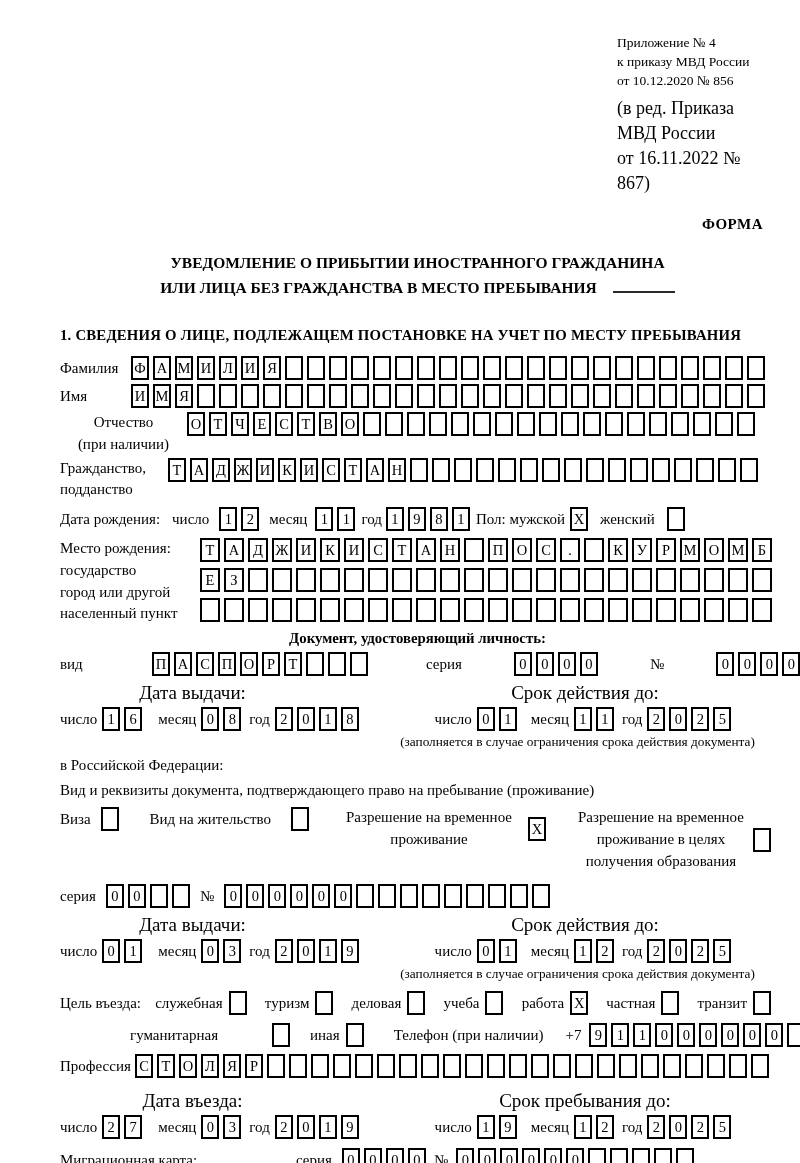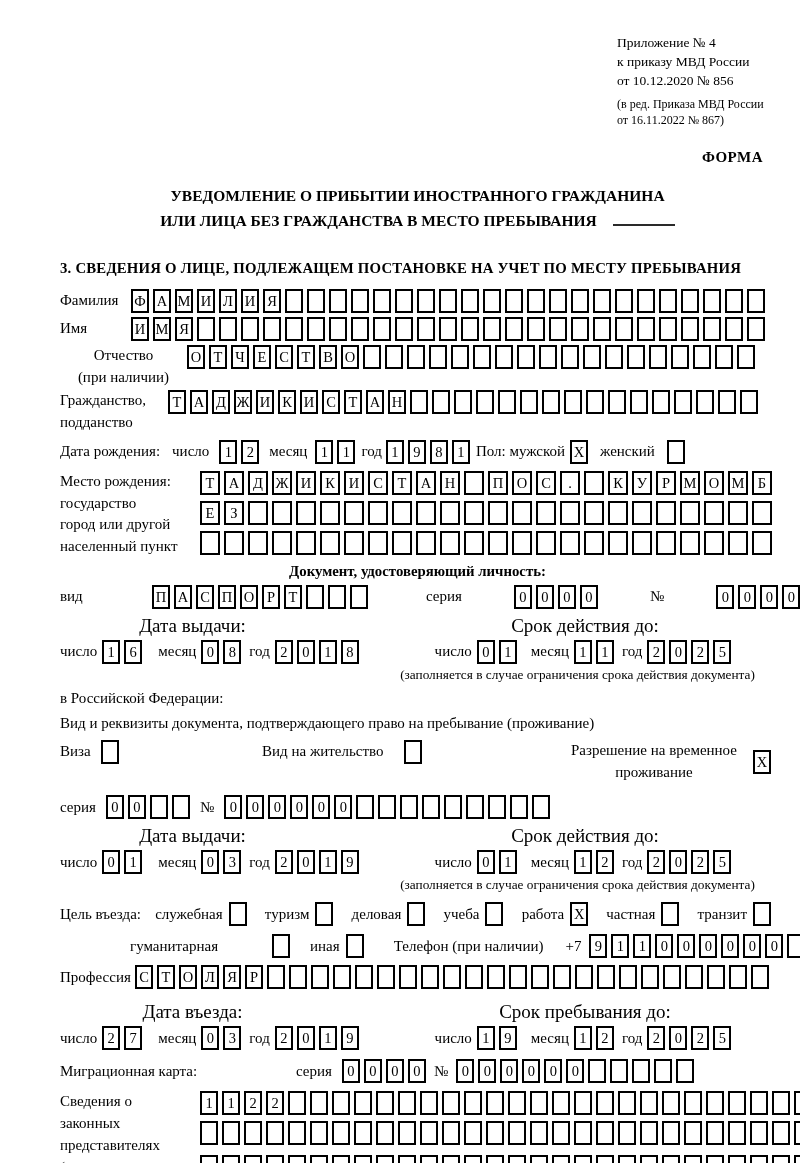--- a/index.html
+++ b/index.html
@@ -1,19 +1,19 @@
 <!DOCTYPE html>
 <html><head>
 <meta charset="utf-8">
 <style>
   html,body{margin:0;padding:0;background:#fff;}
   body{width:800px;height:1163px;font-family:"Liberation Serif",serif;color:#000;}
   .page{box-sizing:border-box;width:800px;height:1163px;padding:34px 25px 0 60px;overflow:hidden;}
   .t13{font-size:13.5px;line-height:1.4;}
-  .t12{font-size:12px;line-height:1.4;}
+  .t12{font-size:18px;line-height:1.4;}
   .hdr-right{margin-left:557px;}
   .hdr-right .grp2{margin-top:5px;}
   .forma{text-align:right;font-weight:bold;font-size:15px;margin:20px 12px 0 0;letter-spacing:.5px;}
   .title{text-align:center;font-weight:bold;font-size:15.5px;margin-top:18px;line-height:1.6;}
   .blank-line{display:inline-block;width:62px;border-bottom:2px solid #2a2a2a;margin-left:16px;}
   .sec{font-weight:bold;font-size:14.8px;margin-top:26px;letter-spacing:.2px;white-space:nowrap;}
   .row{display:flex;align-items:center;}
   .rowtop{display:flex;align-items:flex-start;}
   .lbl{font-size:15px;flex:0 0 auto;}
   .lblcol{font-size:15px;flex:0 0 auto;line-height:1.45;}
@@ -49,21 +49,21 @@
     </div>
   </div>
 
   <div class="forma">ФОРМА</div>
 
   <div class="title">
     <div>УВЕДОМЛЕНИЕ О ПРИБЫТИИ ИНОСТРАННОГО ГРАЖДАНИНА</div>
     <div><span>ИЛИ ЛИЦА БЕЗ ГРАЖДАНСТВА В МЕСТО ПРЕБЫВАНИЯ</span><span class="blank-line"></span></div>
   </div>
 
-  <div class="sec">3. СВЕДЕНИЯ О ЛИЦЕ, ПОДЛЕЖАЩЕМ ПОСТАНОВКЕ НА УЧЕТ ПО МЕСТУ ПРЕБЫВАНИЯ</div>
+  <div class="sec">1. СВЕДЕНИЯ О ЛИЦЕ, ПОДЛЕЖАЩЕМ ПОСТАНОВКЕ НА УЧЕТ ПО МЕСТУ ПРЕБЫВАНИЯ</div>
 
   <div class="row" style="margin-top:12px;">
     <span class="lbl" style="width:71px;">Фамилия</span>
     <span class="boxrow">
         <span class="cell">Ф</span>
         <span class="cell">А</span>
         <span class="cell">М</span>
         <span class="cell">И</span>
         <span class="cell">Л</span>
         <span class="cell">И</span>
@@ -423,20 +423,26 @@
       <span class="boxrow" style="margin-left:14px;">
           <span class="cell"></span>
         </span>
     </span>
     <span class="pair">
       <span class="optlbl" style="width:178px;">Разрешение на временное проживание</span>
       <span class="boxrow" style="margin-left:10px;">
           <span class="cell">X</span>
         </span>
     </span>
+    <span class="pair">
+      <span class="optlbl" style="width:168px;">Разрешение на временное проживание в целях получения образования</span>
+      <span class="boxrow" style="margin-left:8px;">
+          <span class="cell"></span>
+        </span>
+    </span>
   </div>
 
   <div class="row" style="margin-top:12px;">
     <span class="lbl">серия</span>
     <span class="boxrow" style="margin-left:10px;">
         <span class="cell">0</span>
         <span class="cell">0</span>
         <span class="cell"></span>
         <span class="cell"></span>
       </span>

